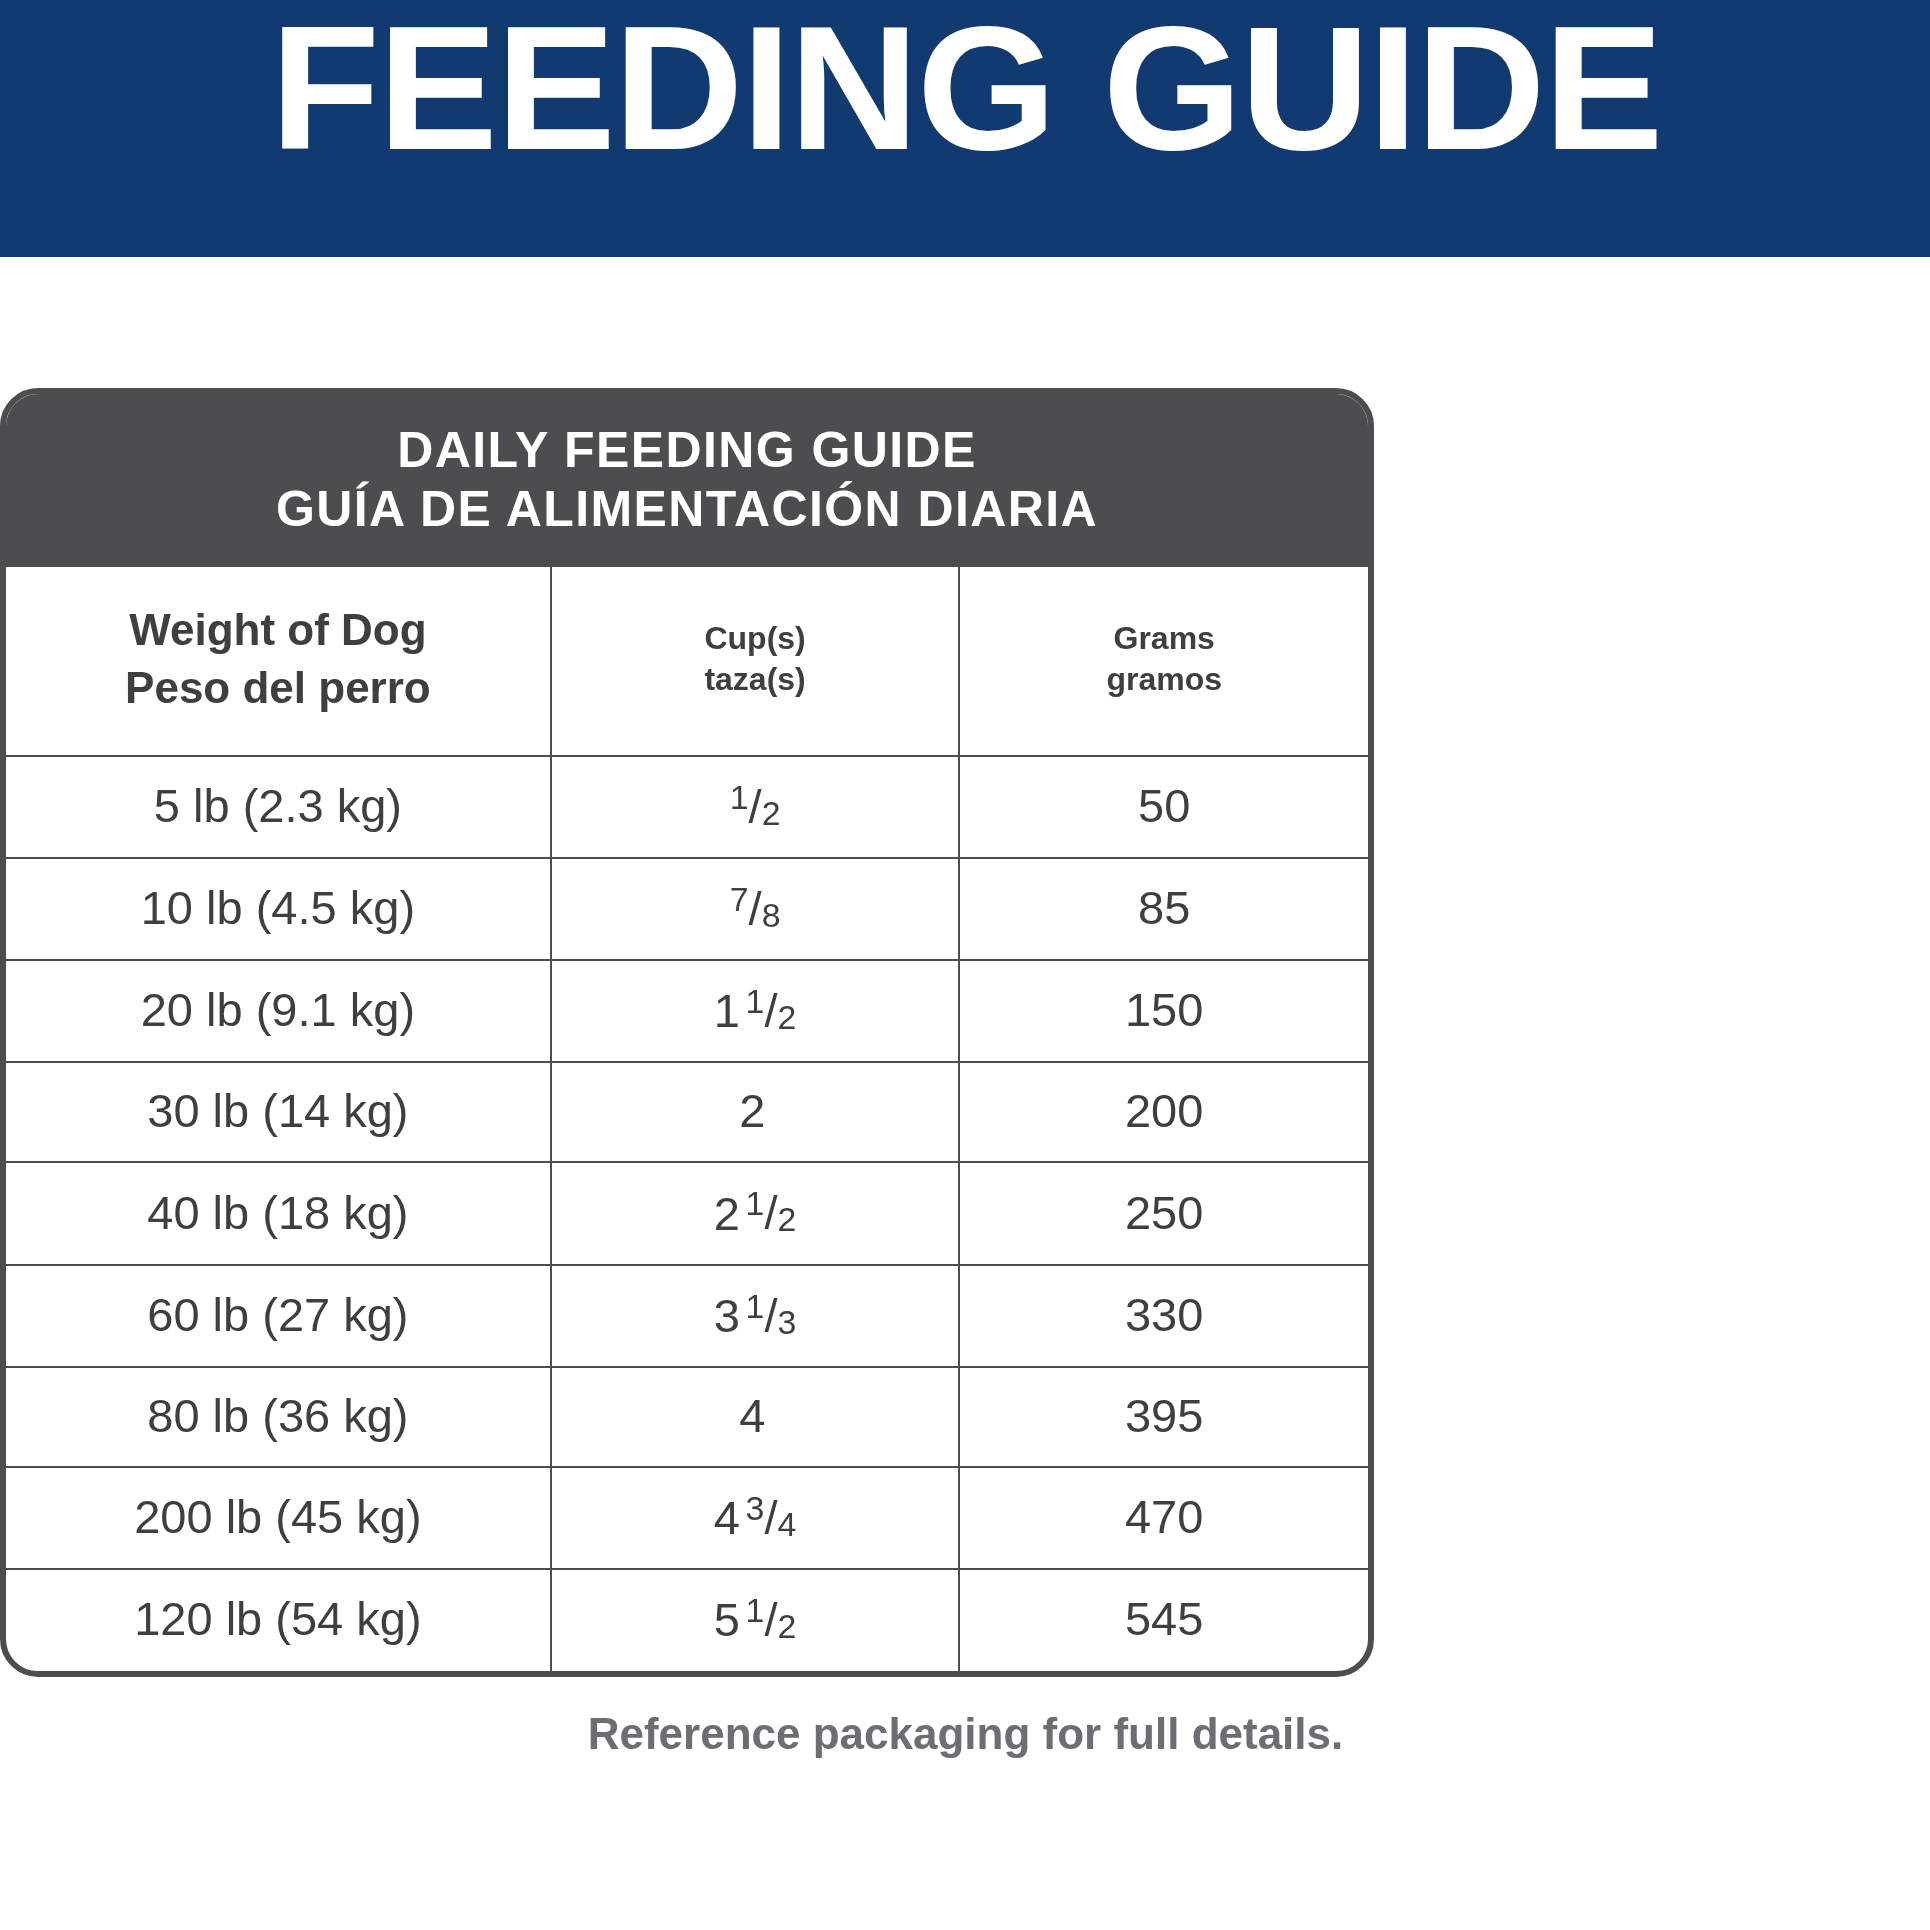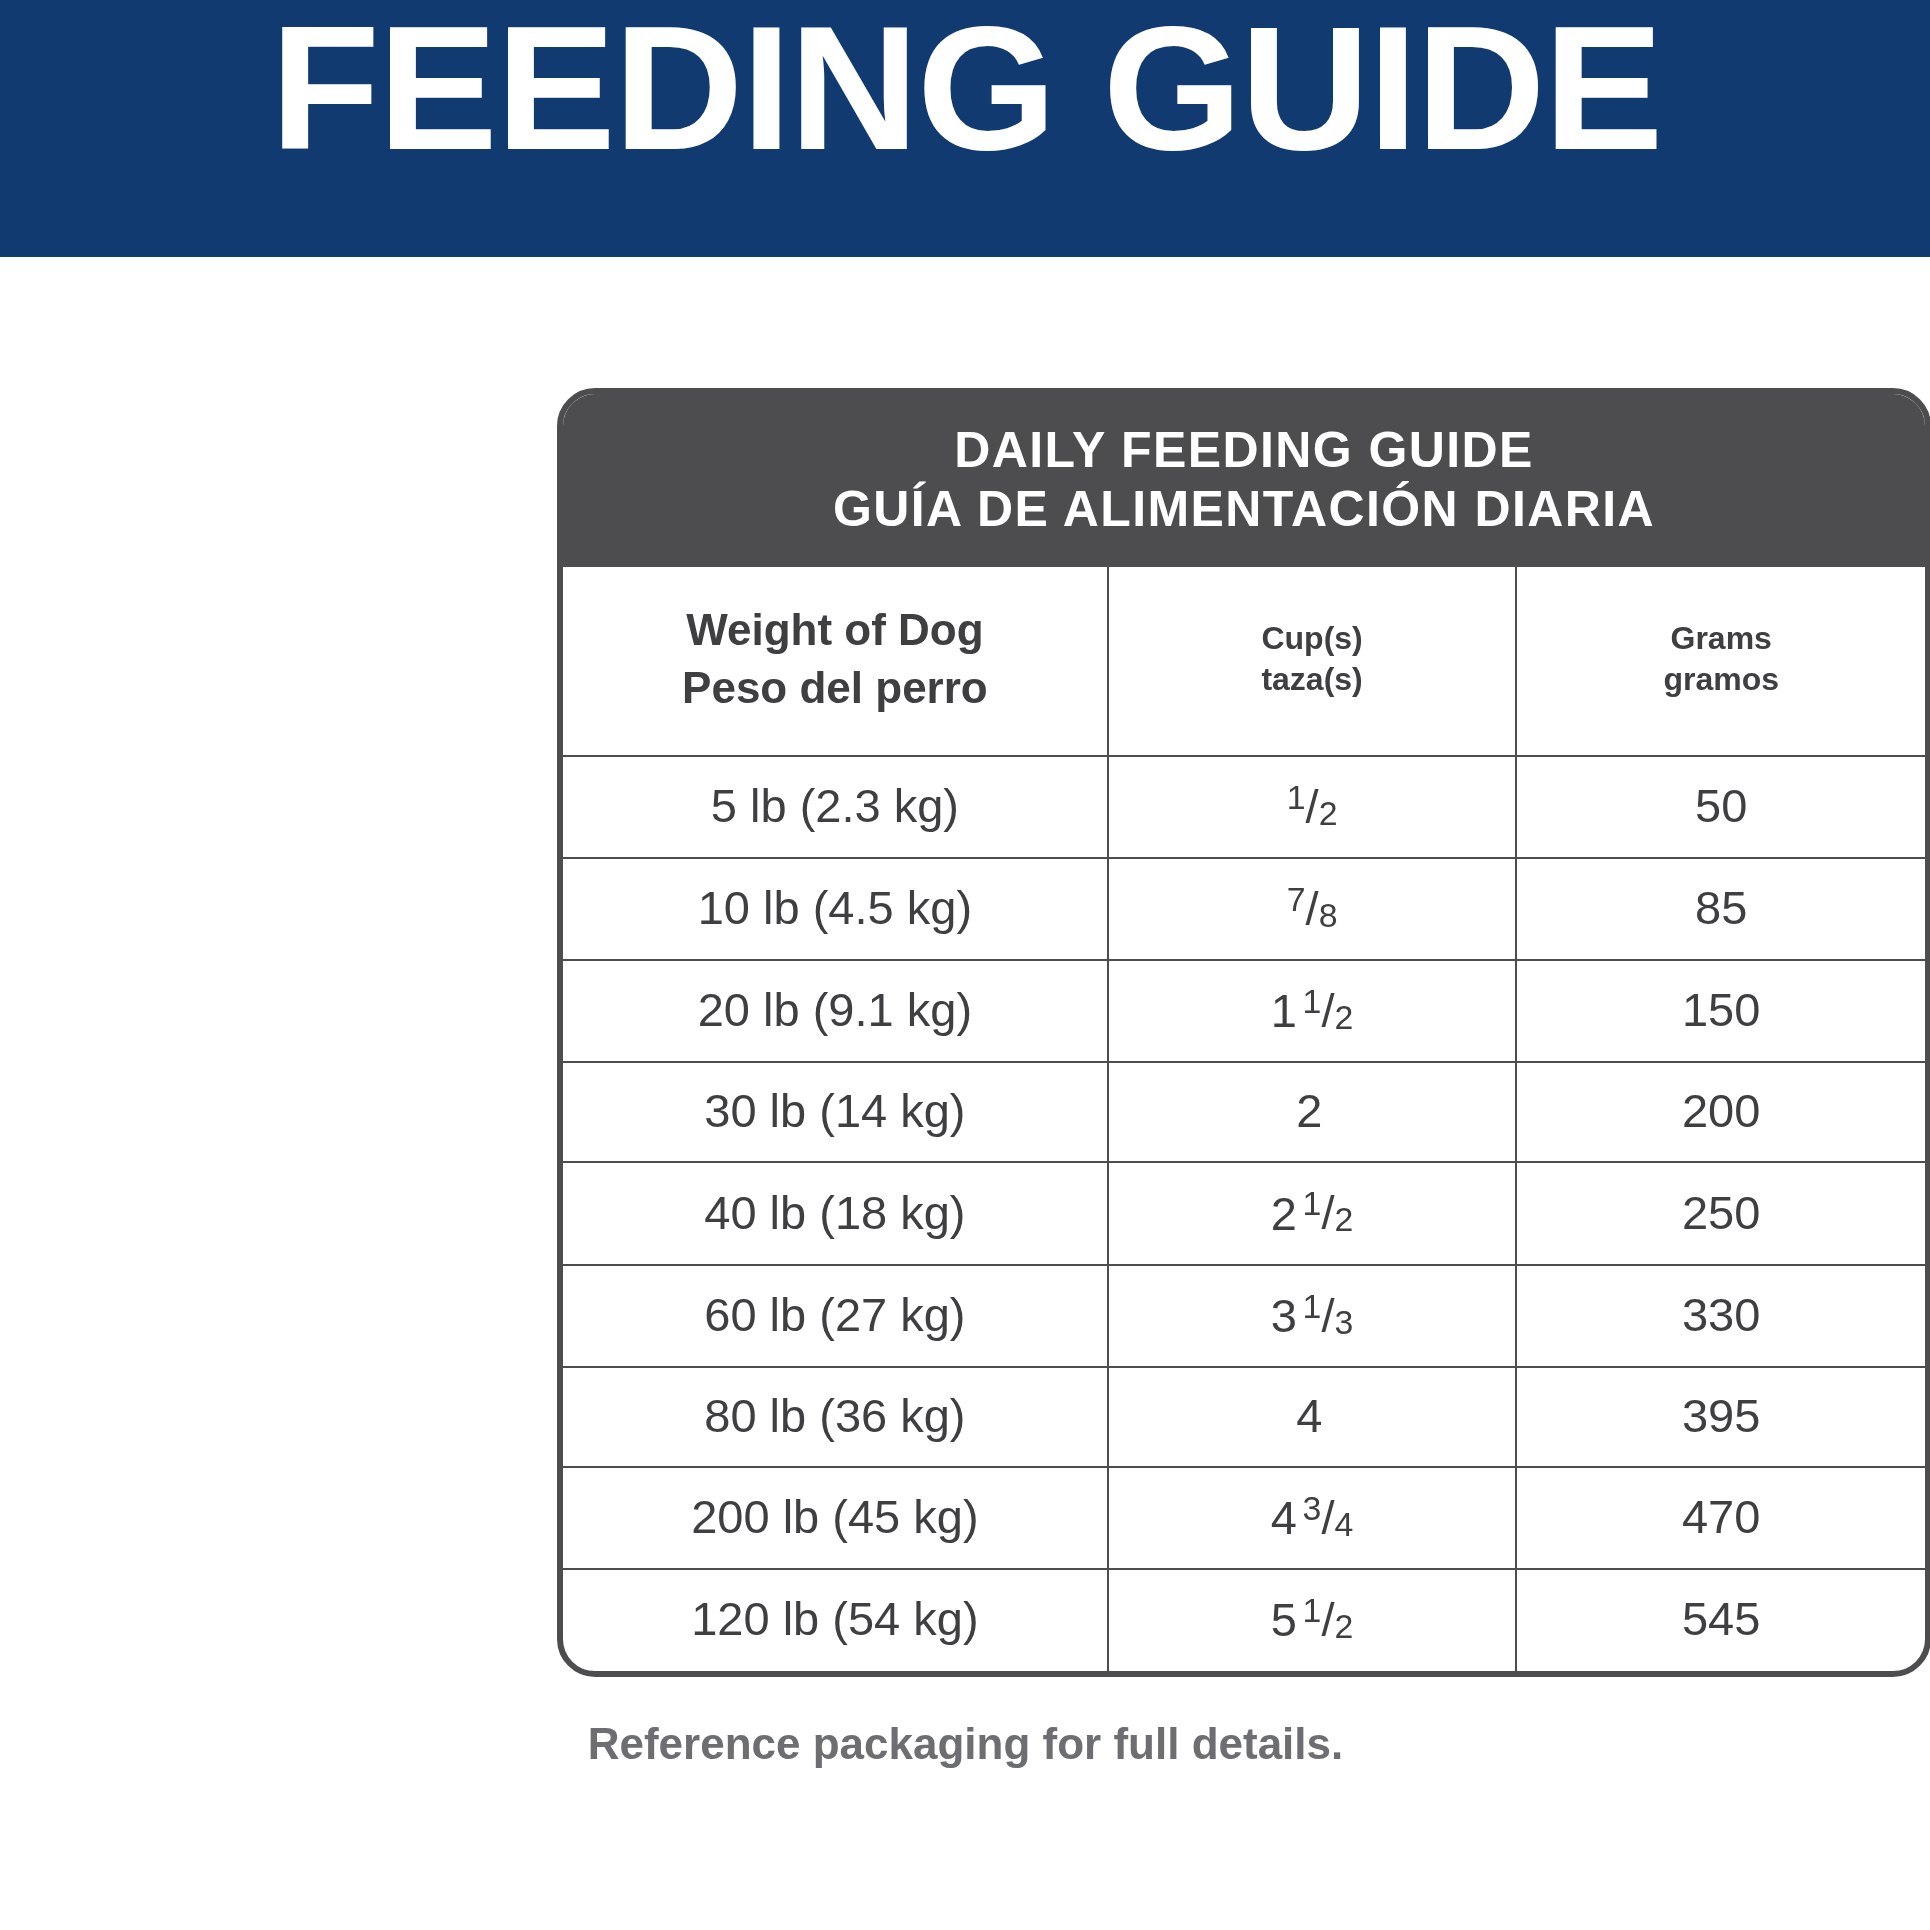--- a/index.html
+++ b/index.html
@@ -35,21 +35,21 @@
     letter-spacing: -1.9px;
     line-height: 1;
     text-align: center;
     font-family: "Liberation Sans", sans-serif;
     transform: scaleX(1.02);
   }
 
   
   .card-wrap {
     display: flex;
-    justify-content: flex-end;
+    justify-content: flex-start;
     margin-top: 131px;
   }
   .card {
     width: 1374px;
     border: 6.6px solid #4d4d4f;
     border-radius: 38px;
     overflow: hidden;
     background: #ffffff;
   }
   .card-header {
@@ -136,21 +136,21 @@
     vertical-align: -0.05em;
   }
   .whole { margin-right: 0.12em; }
 
   
   .footnote {
     text-align: center;
     color: #6d6e71;
     font-size: 44px;
     font-weight: bold;
-    margin-top: 42px;
+    margin-top: 32px;
   }
 </style>
 </head>
 <body>
 
 <div class="page">
 
   <div class="banner">
     <div class="banner-title">FEEDING GUIDE</div>
   </div>

